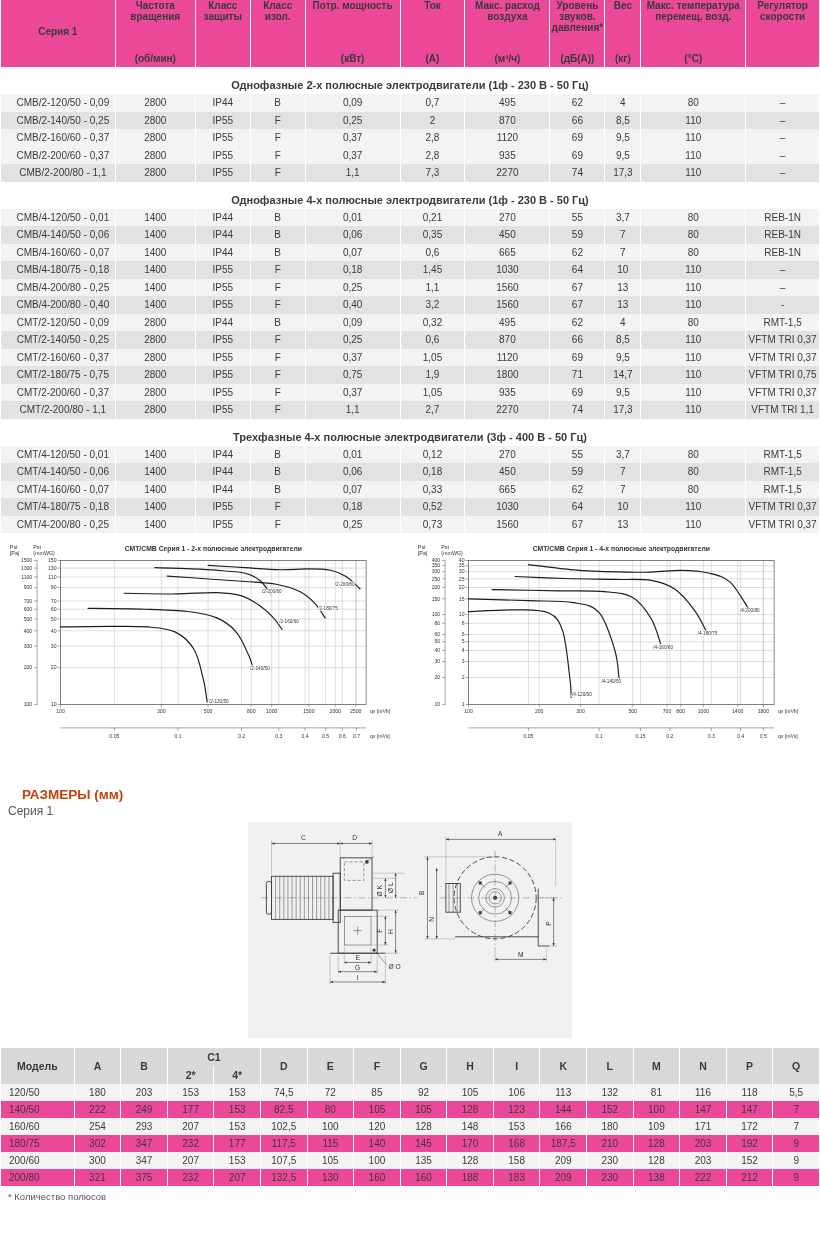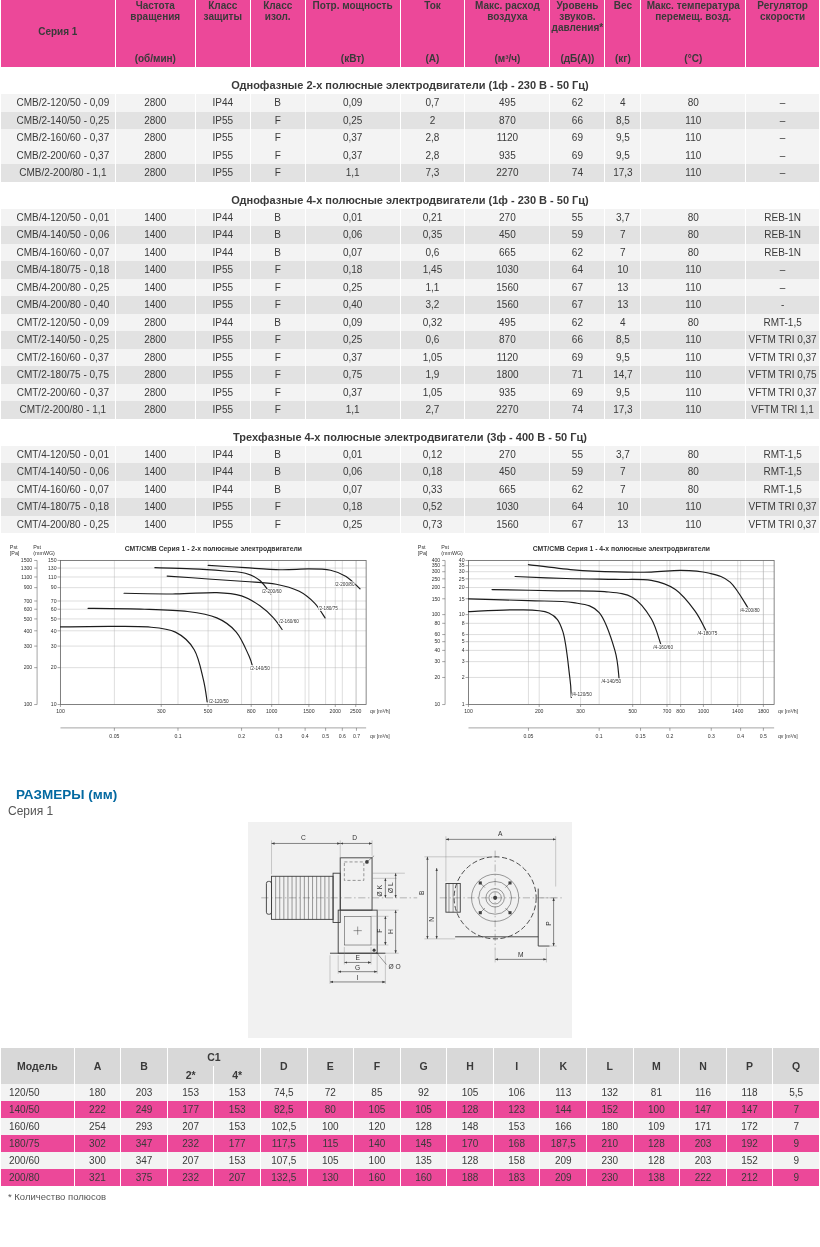--- a/index.html
+++ b/index.html
@@ -17,21 +17,21 @@
   .data-row.alt td{background:#e2e2e2;}
   td.model-cell{text-align:center;padding-left:12px;}
 
   
   .charts{display:flex;justify-content:space-between;margin:8px 4px 0 4px;}
   .chart{width:404px;}
   .chart svg{display:block;width:100%;height:auto;}
   svg text{font-family:"Liberation Sans",sans-serif;fill:#333;}
 
   
-  .dims-heading{font-size:13.5px;font-weight:bold;margin:12px 0 2px 16px;color:#0369a1;}
+  .dims-heading{font-size:13.5px;font-weight:bold;margin:12px 0 2px 22px;color:#c2410c;}
   .dims-series{font-size:12px;color:#555;margin:0 0 4px 8px;}
   .drawing-wrap{width:318px;margin:2px auto 10px auto;background:#f1f1f1;padding:3px;}
   .drawing-wrap svg{display:block;width:100%;height:auto;}
 
   
   .dimtab th,.dimtab td{border-left:1px solid #fff;border-right:1px solid #fff;overflow:hidden;}
   .dimtab thead th{background:#d8d8d8;font-size:10.5px;font-weight:bold;padding:3px 2px;}
   .dimtab td{font-size:10px;text-align:center;padding:3px 2px;background:#f3f3f3;}
   .dimtab tr.alt td{background:#ec4899;}
   .dimtab td.model-cell{text-align:left;padding-left:8px;}

